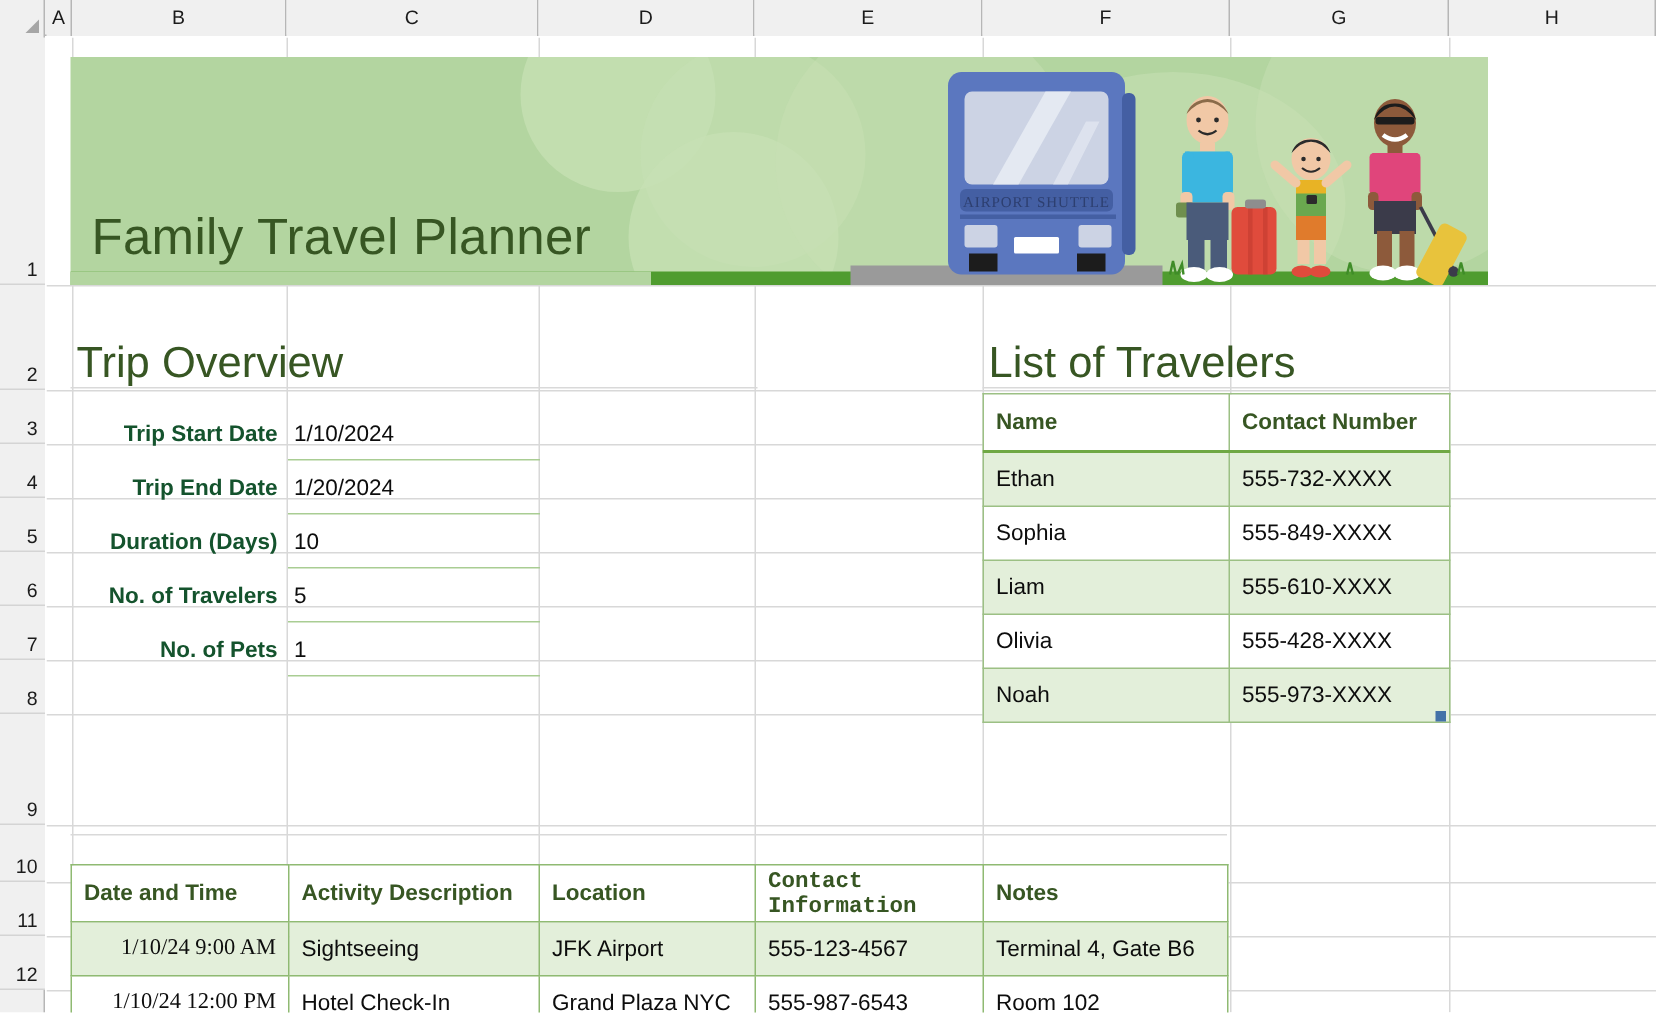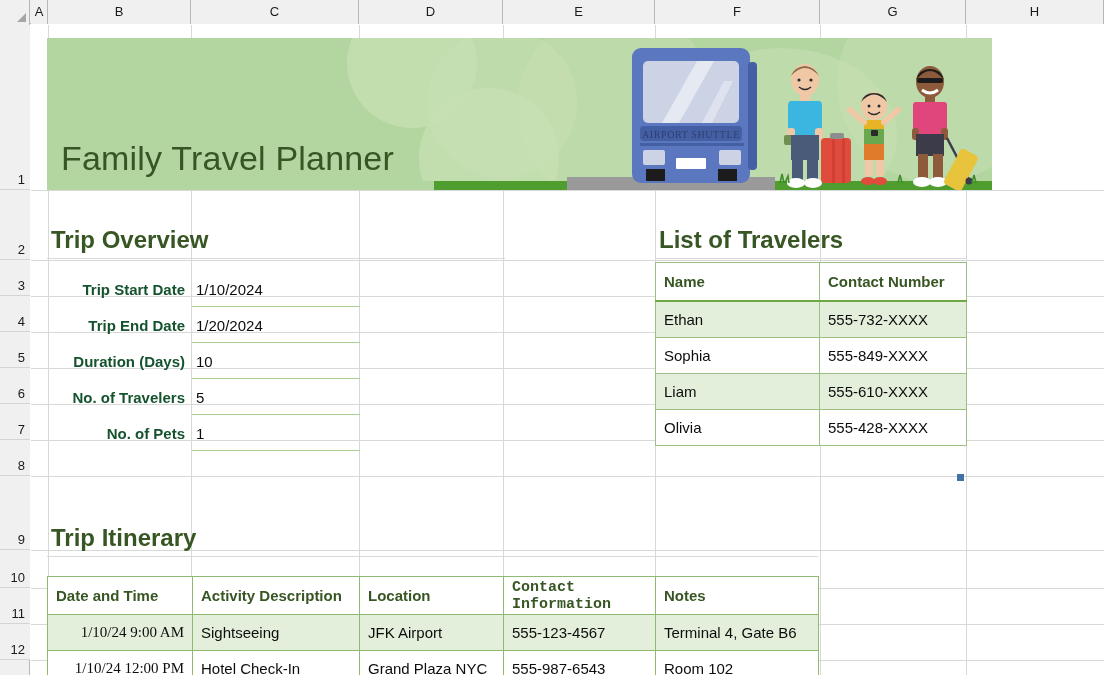--- a/index.html
+++ b/index.html
@@ -39,21 +39,21 @@
   .banner{position:absolute;left:47px;top:38px;width:945px;height:152px;
     background:#b3d5a0;overflow:hidden;}
   .circ{position:absolute;border-radius:50%;background:#c7e0b4;opacity:.75;}
   .grass{position:absolute;left:0;bottom:0;width:100%;height:9px;background:#4f9c2f;}
   .grass-left{position:absolute;left:0;bottom:0;width:41%;height:9px;background:#b3d5a0;}
   .banner-title{position:absolute;left:14px;bottom:12px;font-size:34px;
     color:#375623;letter-spacing:.2px;}
   .road{position:absolute;left:55%;bottom:0;width:22%;height:13px;background:#9a9a9a;}
 
   
-  .sec-h{position:absolute;font-size:24px;color:#375623;font-weight:bold;}
+  .sec-h{position:absolute;font-size:29px;color:#375623;}
   .sec-rule{position:absolute;height:1px;background:#d9d9d9;}
 
   
   .ov-label{position:absolute;font-size:15px;font-weight:bold;color:#14532d;
     text-align:right;}
   .ov-value{position:absolute;font-size:15px;color:#0d0d0d;
     border-bottom:1px solid #a9cd93;box-sizing:border-box;padding-left:4px;}
 
   
   .tbl{position:absolute;border-collapse:collapse;table-layout:fixed;}
@@ -234,25 +234,28 @@
           <td style="height: 35px;">555-849-XXXX</td>
         </tr>
         <tr class="band">
           <td style="height: 35px;">Liam</td>
           <td style="height: 35px;">555-610-XXXX</td>
         </tr>
         <tr>
           <td style="height: 35px;">Olivia</td>
           <td style="height: 35px;">555-428-XXXX</td>
         </tr>
+        <tr class="band">
+          <td style="height: 35px;">Noah</td>
+          <td style="height: 35px;">555-973-XXXX</td>
+        </tr>
       </tbody>
   </table>
   <div class="fill-handle" style="left:957px;top:474px;"></div>
 
-  <div class="sec-h" style="left:51px;top:524px;">Trip Itinerary</div>
   <div class="sec-rule" style="left:47px;top:556px;width:771px;"></div>
 
   <table class="tbl itin" id="itinerary-table" style="left:47px;top:576px;width:771px;">
     <colgroup>
       <col style="width:145px">
         <col style="width:167px">
         <col style="width:144px">
       <col style="width:152px">
         <col style="width:163px">
     </colgroup>

